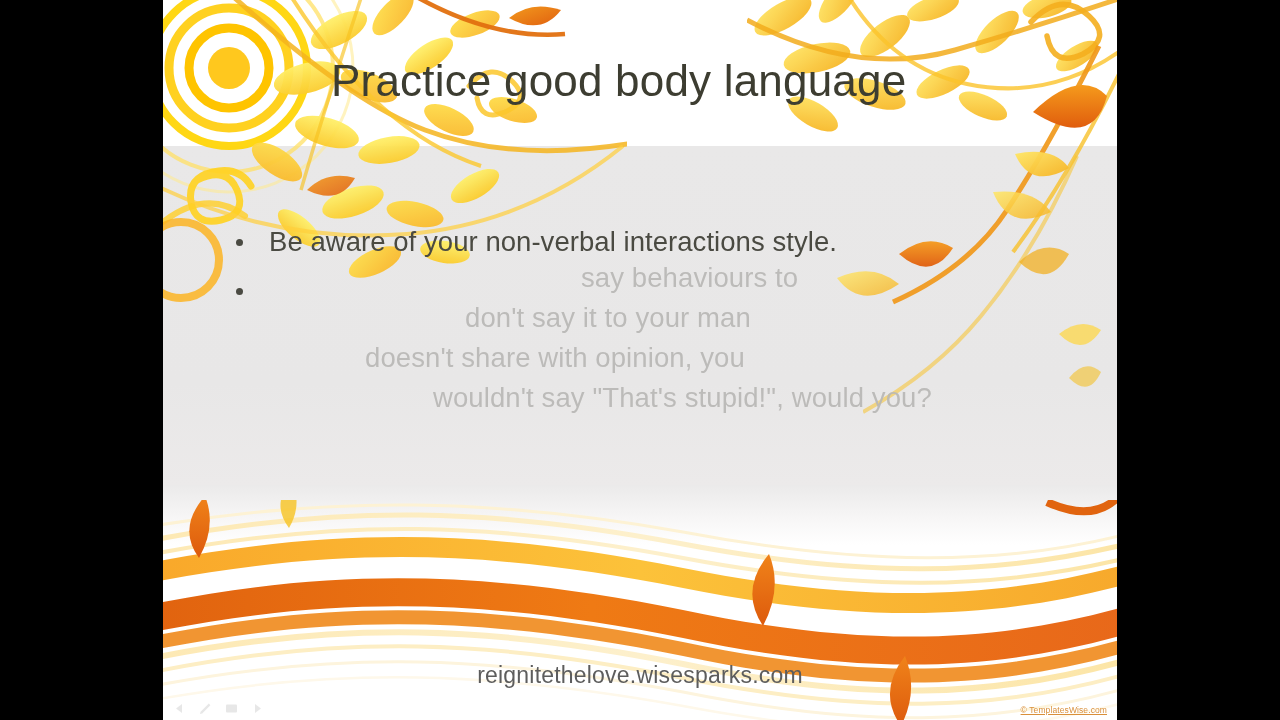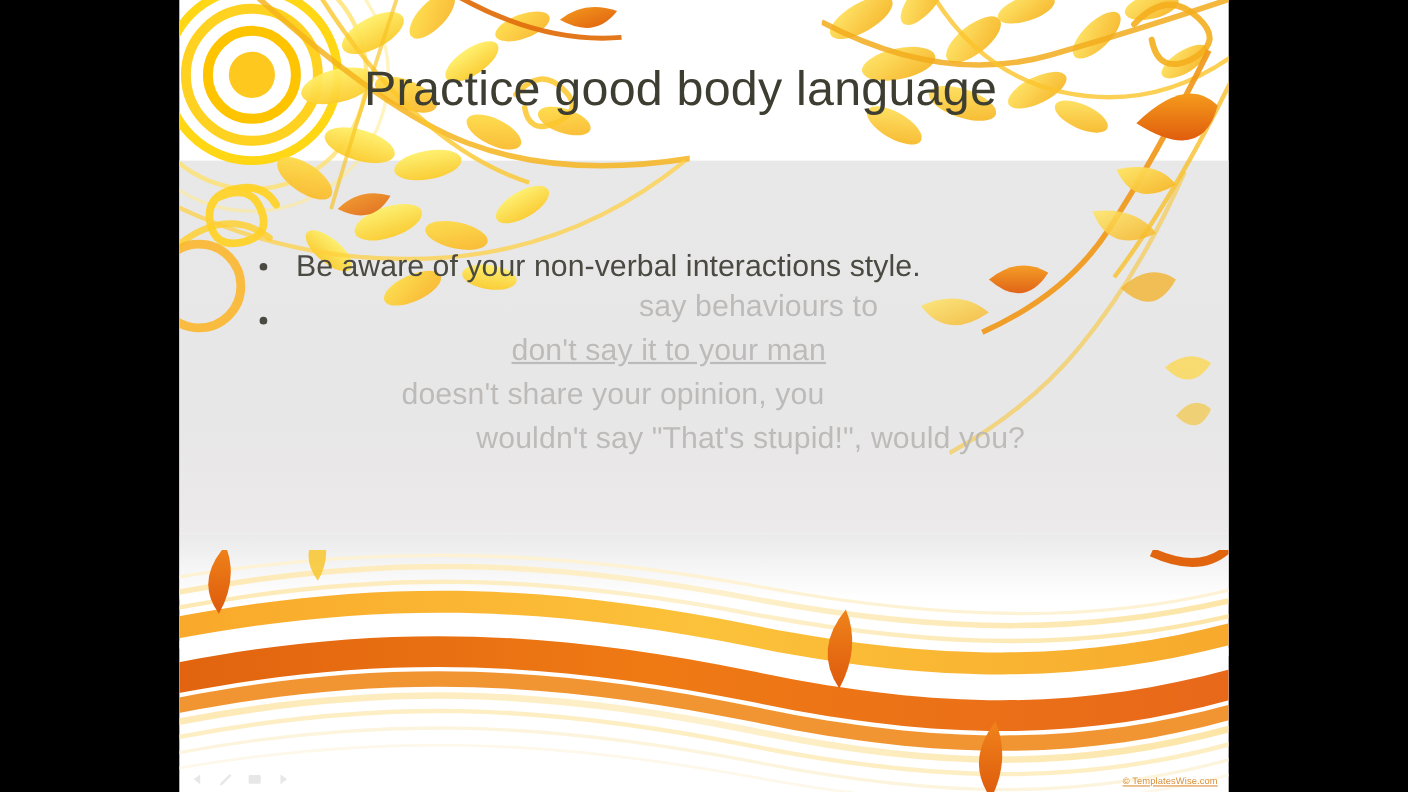--- a/index.html
+++ b/index.html
@@ -76,21 +76,21 @@
     width: 830px;
     z-index: 4;
     color: #b9b8b6;
     font-size: 27.5px;
     line-height: 40px;
     letter-spacing: .1px;
     opacity: .92;
   }
   .ghost-line { white-space: nowrap; }
   .ghost-line.g1 { margin-left: 318px; }
-  .ghost-line.g2 { margin-left: 202px; text-decoration: underline; }
+  .ghost-line.g2 { margin-left: 202px; }
   .ghost-line.g3 { margin-left: 102px; }
   .ghost-line.g4 { margin-left: 170px; }
 
   
   .bullet-list {
     position: absolute;
     left: 66px; top: 222px;
     width: 830px;
     z-index: 5;
     color: #4a4a42;
@@ -268,21 +268,21 @@
       <path d="M156 112 q26 -24 50 -8 q-20 36 -50 8z" fill="#f2b023" opacity=".75"></path>
       <path d="M196 184 q22 -18 42 -4 q-18 28 -42 4z" fill="#ffd53d" opacity=".7"></path>
       <path d="M206 228 q16 -20 32 -6 q-12 26 -32 6z" fill="#f4c12a" opacity=".6"></path>
     </svg>
 
     <div class="slide-title">Practice good body language</div>
 
     <div class="ghost-layer">
       <div class="ghost-line g1">say behaviours to</div>
       <div class="ghost-line g2">don't say it to your man</div>
-      <div class="ghost-line g3">doesn't share your opinion, you</div>
+      <div class="ghost-line g3">doesn't share with opinion, you</div>
       <div class="ghost-line g4">wouldn't say "That's stupid!", would you?</div>
     </div>
 
     <div class="bullet-list">
       <div class="bullet-item">
         <span class="dot"></span>
         <span>Be aware of your non-verbal interactions style.</span>
       </div>
       <div class="bullet-item">
         <span class="dot"></span>
@@ -332,20 +332,21 @@
       <path d="M-10 186 C 180 150, 330 156, 520 192 C 700 228, 830 226, 964 188" fill="none" stroke="#fdf4dd" stroke-width="3"></path>
       <path d="M-10 200 C 180 166, 330 172, 520 206 C 700 240, 830 238, 964 202" fill="none" stroke="#fef8ea" stroke-width="2.5"></path>
 
       <path d="M42 -4 q12 30 -6 62 q-22 -30 6 -62z" fill="url(#oLeaf)"></path>
       <path d="M606 54 q14 34 -6 72 q-24 -36 6 -72z" fill="url(#oLeaf)"></path>
       <path d="M742 156 q14 34 -4 70 q-24 -34 4 -70z" fill="url(#oLeaf)"></path>
       <path d="M128 -20 q12 24 -2 48 q-18 -24 2 -48z" fill="#f7c52d" opacity=".85"></path>
       <path d="M884 2 q48 22 74 -8" fill="none" stroke="#e1640f" stroke-width="8"></path>
     </svg>
 
+    <div class="footer-url">reignitethelove.wisesparks.com</div>
 
     <div class="watermark">© TemplatesWise.com</div>
 
     <div class="pres-controls">
       <div class="ctl">
         <svg width="13" height="11" viewBox="0 0 13 11" aria-hidden="true">
           <path d="M9 1 L3 5.5 L9 10 Z" fill="#6f6f6f"></path>
         </svg>
       </div>
       <div class="ctl">

